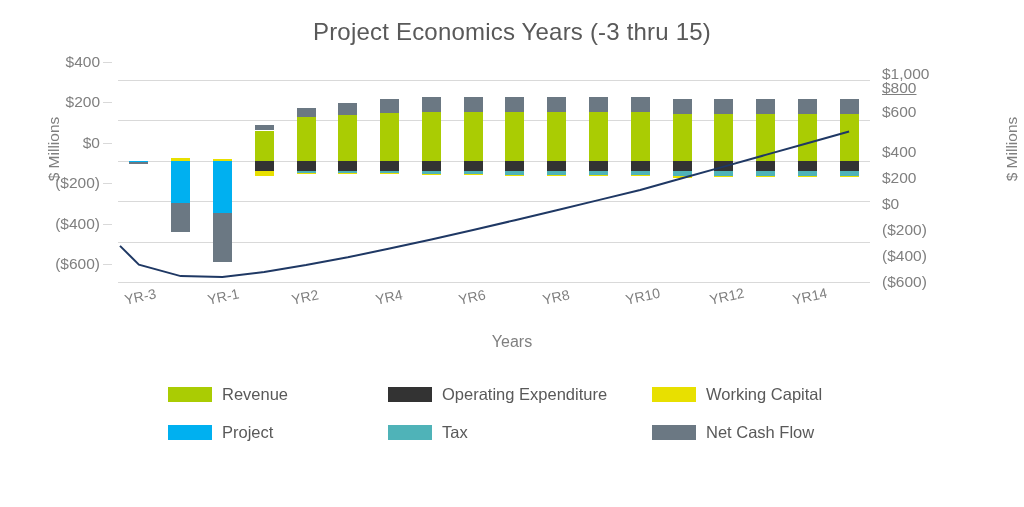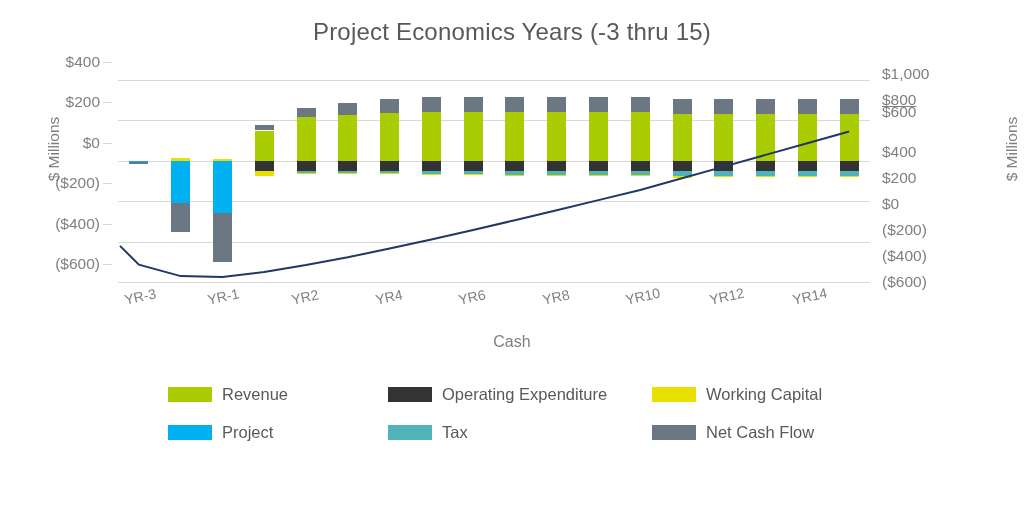--- a/index.html
+++ b/index.html
@@ -94,21 +94,21 @@
       <div class="tickmark-l" style="top: 80.8px;"></div>
       <div class="tick-l" style="top: 121.2px;">($200)</div>
       <div class="tickmark-l" style="top: 121.2px;"></div>
       <div class="tick-l" style="top: 161.6px;">($400)</div>
       <div class="tickmark-l" style="top: 161.6px;"></div>
       <div class="tick-l" style="top: 202px;">($600)</div>
       <div class="tickmark-l" style="top: 202px;"></div>
     </div>
   <div class="axis-right" id="axis-right">
       <div class="tick-r" style="top: 12px;">$1,000</div>
-      <div class="tick-r" style="top: 38px; text-decoration: underline;">$800</div>
+      <div class="tick-r" style="top: 26px; text-decoration: underline;">$800</div>
       <div class="tick-r" style="top: 50px;">$600</div>
       <div class="tick-r" style="top: 90px;">$400</div>
       <div class="tick-r" style="top: 116px;">$200</div>
       <div class="tick-r" style="top: 142px;">$0</div>
       <div class="tick-r" style="top: 168px;">($200)</div>
       <div class="tick-r" style="top: 194px;">($400)</div>
       <div class="tick-r" style="top: 220px;">($600)</div>
     </div>
 
   <div class="plot" id="plot">
@@ -250,21 +250,21 @@
       <div class="xtick" style="left: 4.88889px;">YR-3</div>
       <div class="xtick" style="left: 88.4444px;">YR-1</div>
       <div class="xtick" style="left: 172px;">YR2</div>
       <div class="xtick" style="left: 255.556px;">YR4</div>
       <div class="xtick" style="left: 339.111px;">YR6</div>
       <div class="xtick" style="left: 422.667px;">YR8</div>
       <div class="xtick" style="left: 506.222px;">YR10</div>
       <div class="xtick" style="left: 589.778px;">YR12</div>
       <div class="xtick" style="left: 673.333px;">YR14</div>
     </div>
-  <div class="xlabel">Cash</div>
+  <div class="xlabel">Years</div>
 
   <div class="legend" id="legend">
       <div class="legend-row">
         <div class="legend-item" style="left: 168px;">
           <span class="swatch" style="background: rgb(170, 204, 3);"></span>
           <span class="legend-label">Revenue</span>
         </div>
         <div class="legend-item" style="left: 388px;">
           <span class="swatch" style="background: rgb(51, 51, 51);"></span>
           <span class="legend-label">Operating Expenditure</span>

